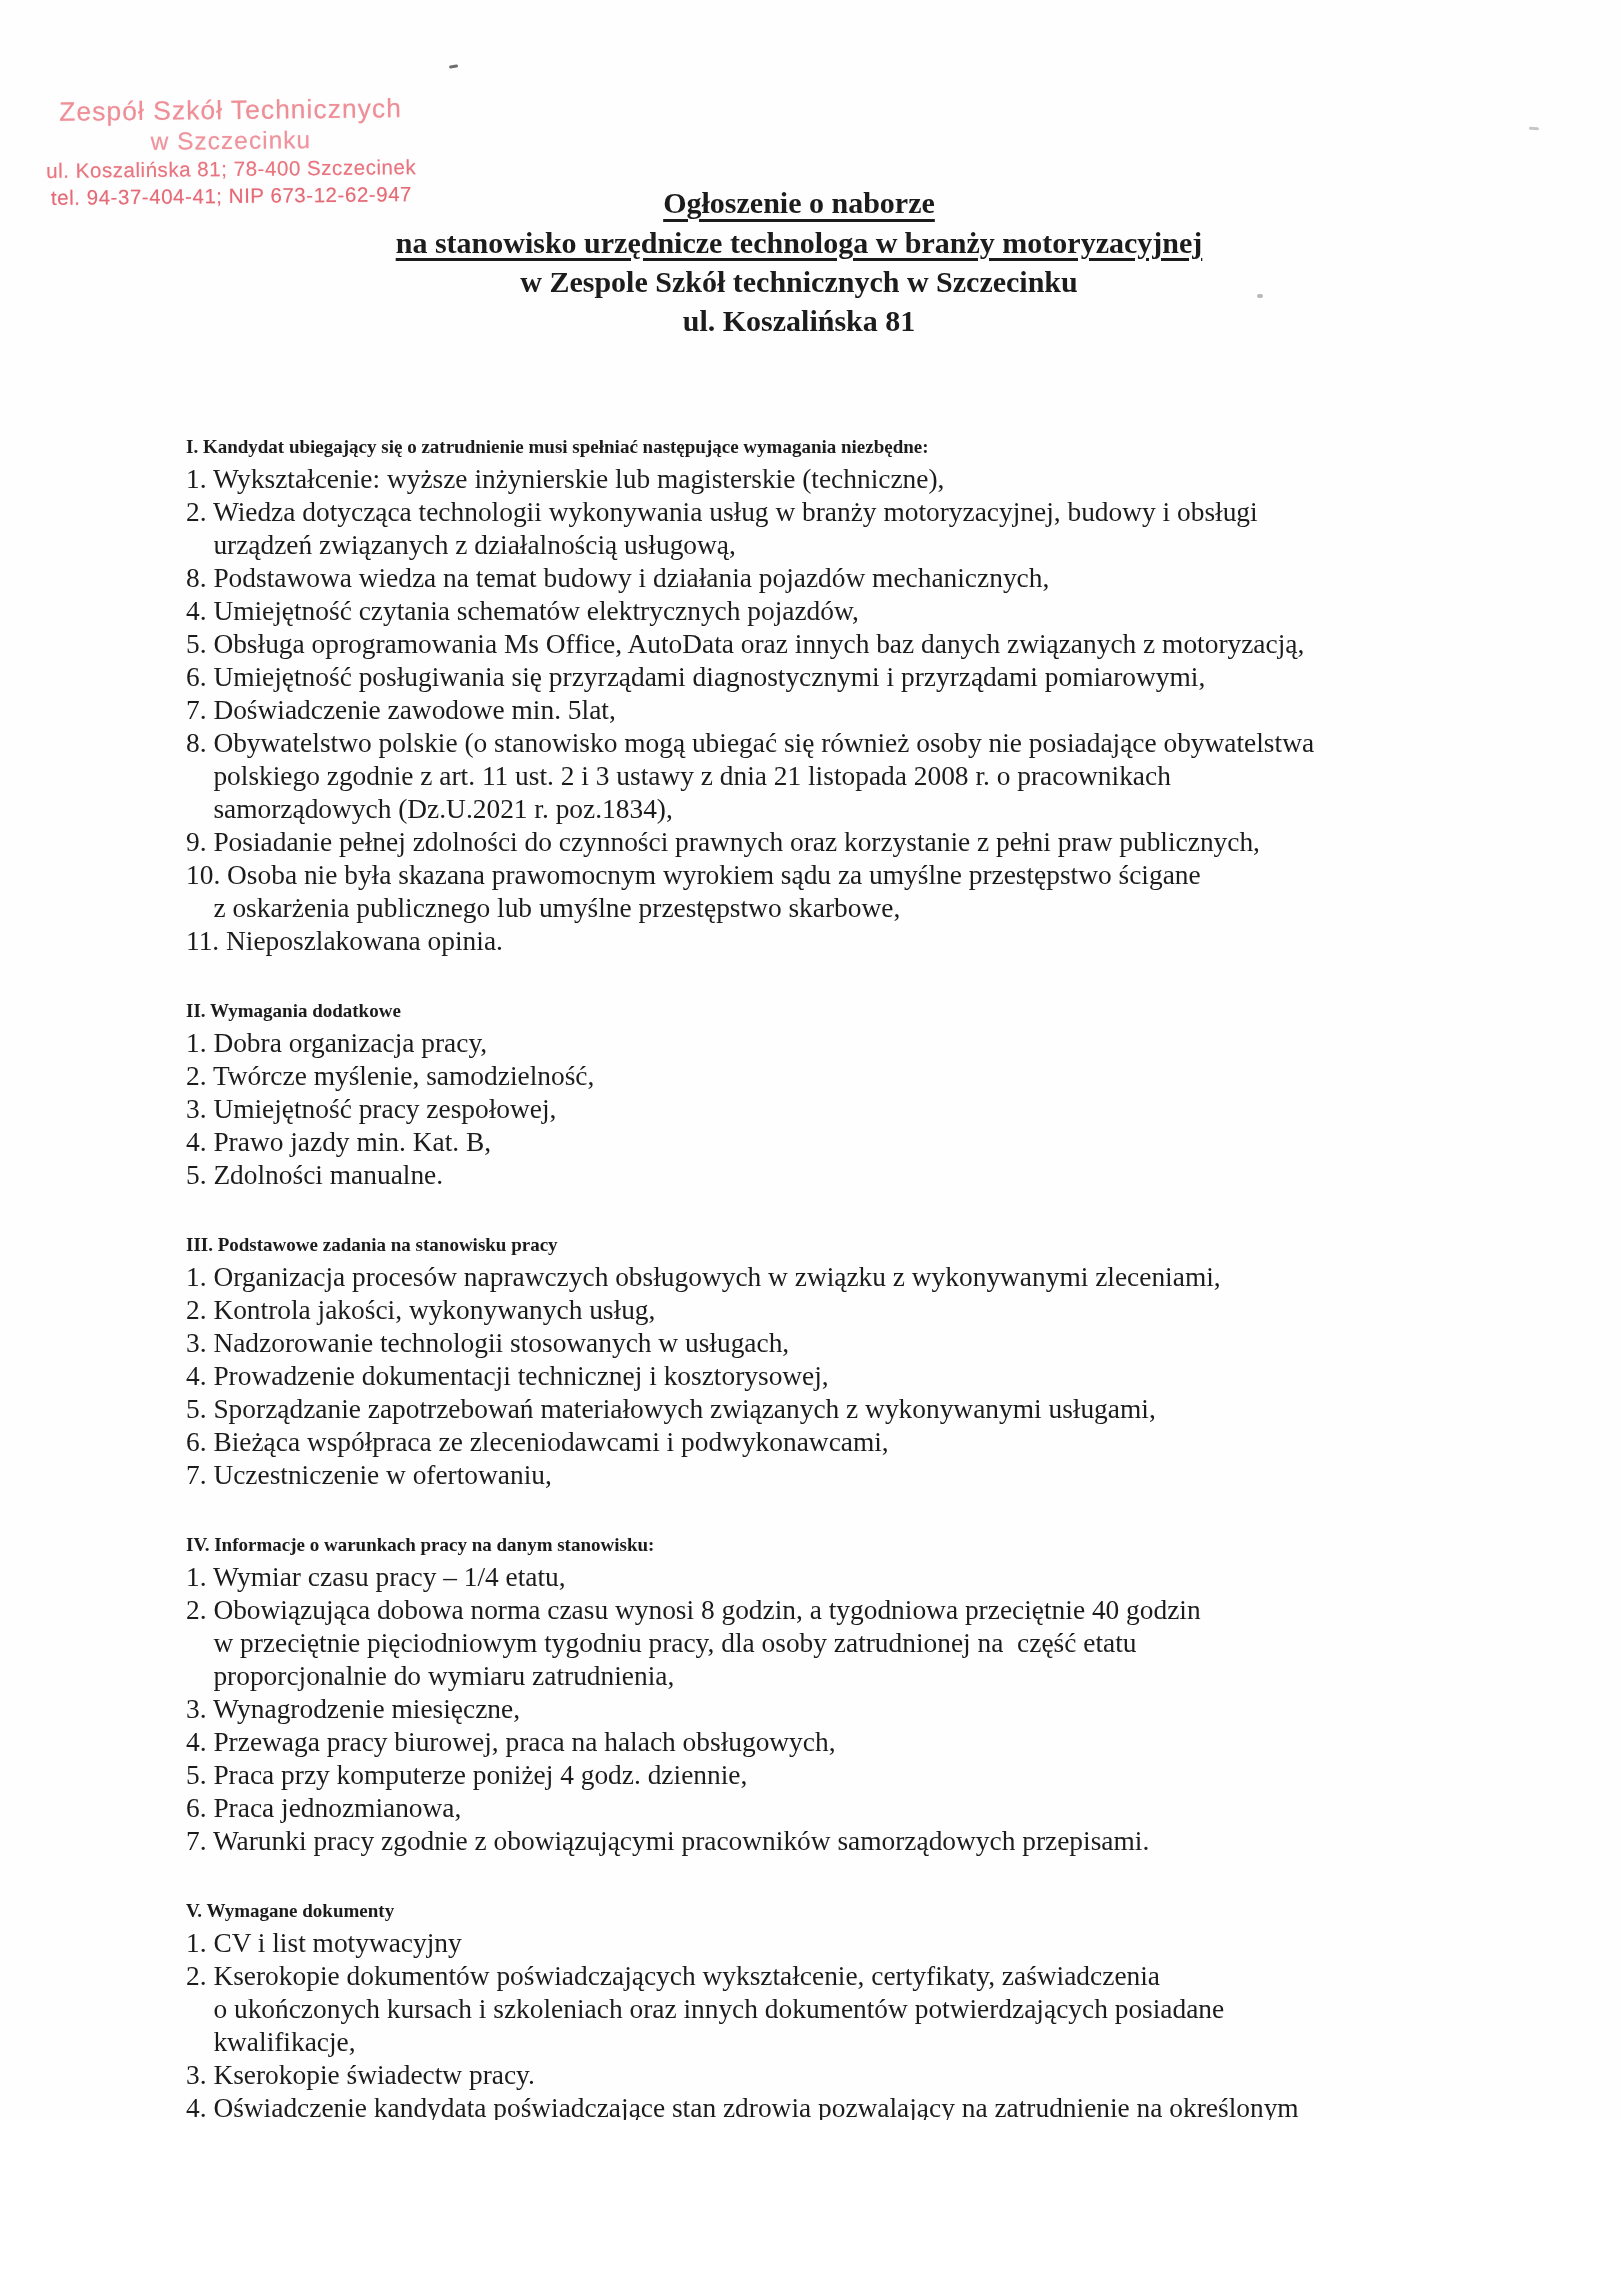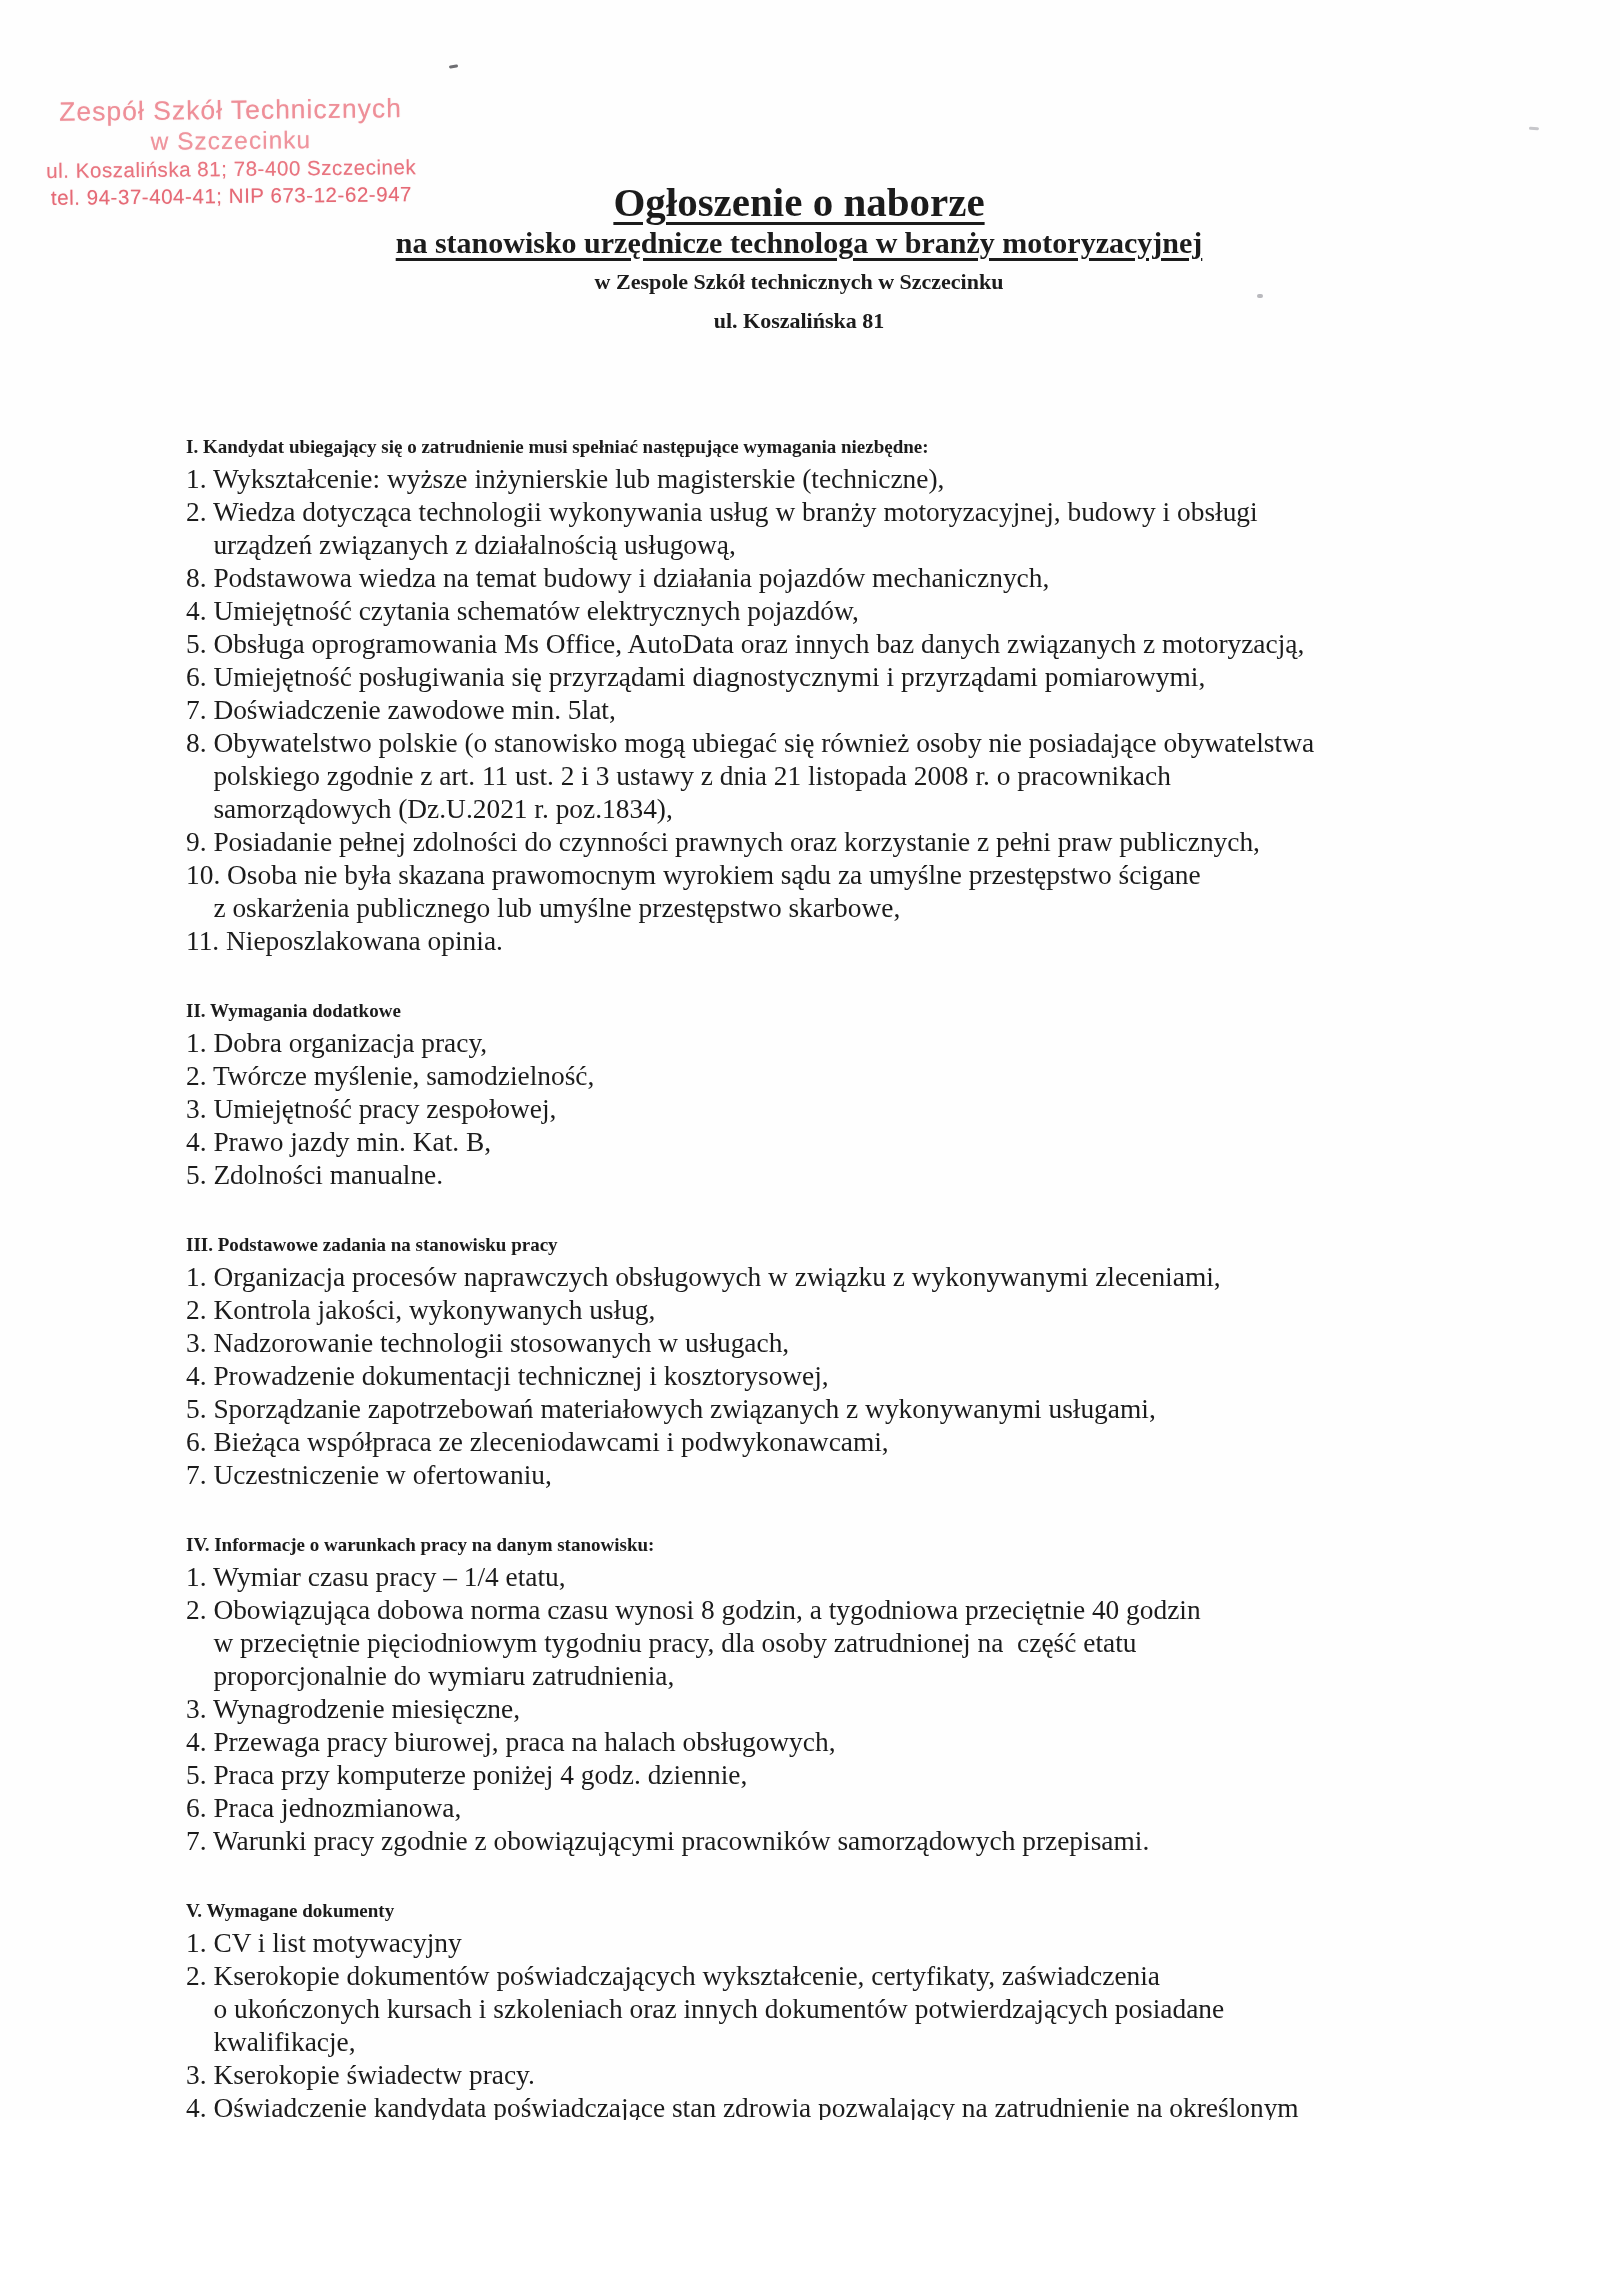--- a/index.html
+++ b/index.html
@@ -31,34 +31,34 @@
   .stamp-line4 { font-size: 20.6px; line-height: 27.4px; color: #e56a76; letter-spacing: 0.5px; }
 
   
   .title-block {
     padding-top: 182px;
     width: 1598px;
     text-align: center;
     font-weight: bold;
   }
   .title-main {
-    font-size: 41px;
+    font-size: 30px;
     line-height: 41px;
     text-decoration: underline;
     text-underline-offset: 5.9px;
     text-decoration-thickness: 2.9px;
   }
   .title-sub {
     font-size: 30px;
     line-height: 39px;
     text-decoration: underline;
     text-underline-offset: 4.9px;
     text-decoration-thickness: 2.5px;
   }
-  .title-sub2 { font-size: 22px; line-height: 39px; }
+  .title-sub2 { font-size: 30px; line-height: 39px; }
 
   
   .doc-body {
     margin: 90px 118px 0 186px;
     max-width: 1304px;
     font-size: 27.4px;
     line-height: 33px;
   }
   .doc-section + .doc-section { margin-top: 36px; font-family: Liberation Serif, serif; }
   .sec-heading {

